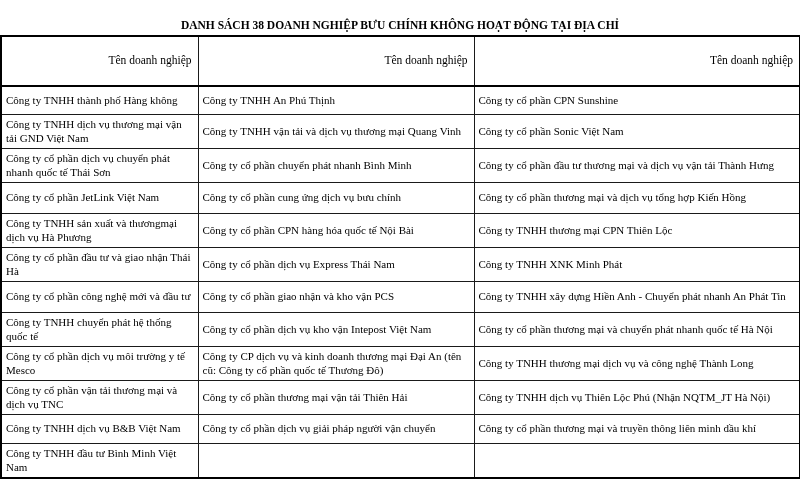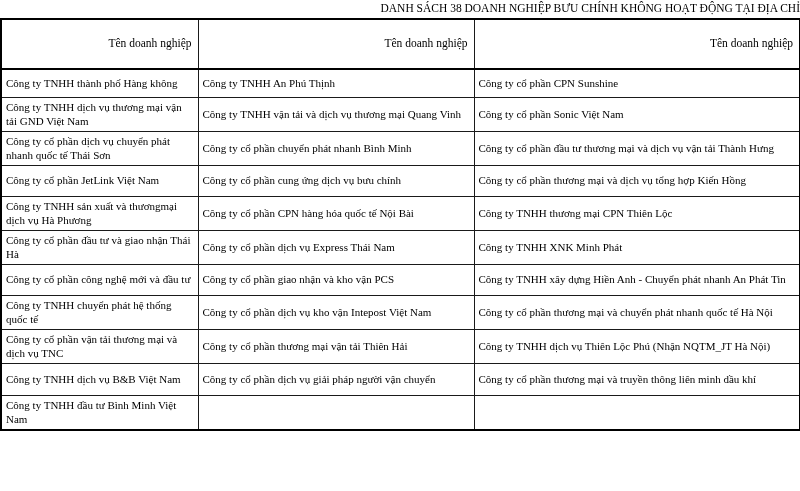--- a/index.html
+++ b/index.html
@@ -12,25 +12,25 @@
     font-family: "Liberation Serif", "DejaVu Serif", serif;
     color: #000;
   }
   .page {
     width: 800px;
     height: 491px;
     overflow: hidden;
     position: relative;
   }
   .doc-title {
-    text-align: right;
-    font-weight: normal;
+    text-align: center;
+    font-weight: bold;
     font-size: 11.5px;
     line-height: 1.22;
-    padding-top: 1px;
+    padding-top: 18px;
   }
   table.company-table {
     border-collapse: collapse;
     table-layout: fixed;
     width: 799px;
     margin-top: 3px;
     border: 2px solid #000;
   }
   col.c1 { width: 197px; }
   col.c2 { width: 276px; }
@@ -123,20 +123,25 @@
         <td>Công ty cổ phần công nghệ mới và đầu tư</td>
         <td>Công ty cổ phần giao nhận và kho vận PCS</td>
         <td>Công ty TNHH xây dựng Hiền Anh - Chuyển phát nhanh An Phát Tin</td>
       </tr>
       <tr>
         <td>Công ty TNHH chuyển phát hệ thống quốc tế</td>
         <td>Công ty cổ phần dịch vụ kho vận Intepost Việt Nam</td>
         <td>Công ty cổ phần thương mại và chuyển phát nhanh quốc tế Hà Nội</td>
       </tr>
       <tr>
+        <td>Công ty cổ phần dịch vụ môi trường y tế Mesco</td>
+        <td>Công ty CP dịch vụ và kinh doanh thương mại Đại An (tên cũ: Công ty cổ phần quốc tế Thương Đô)</td>
+        <td>Công ty TNHH thương mại dịch vụ và công nghệ Thành Long</td>
+      </tr>
+      <tr>
         <td>Công ty cổ phần vận tải thương mại và dịch vụ TNC</td>
         <td>Công ty cổ phần thương mại vận tải Thiên Hải</td>
         <td>Công ty TNHH dịch vụ Thiên Lộc Phú (Nhận NQTM_JT Hà Nội)</td>
       </tr>
       <tr>
         <td>Công ty TNHH dịch vụ B&amp;B Việt Nam</td>
         <td>Công ty cổ phần dịch vụ giải pháp người vận chuyển</td>
         <td>Công ty cổ phần thương mại và truyền thông liên minh dầu khí</td>
       </tr>
       <tr>

